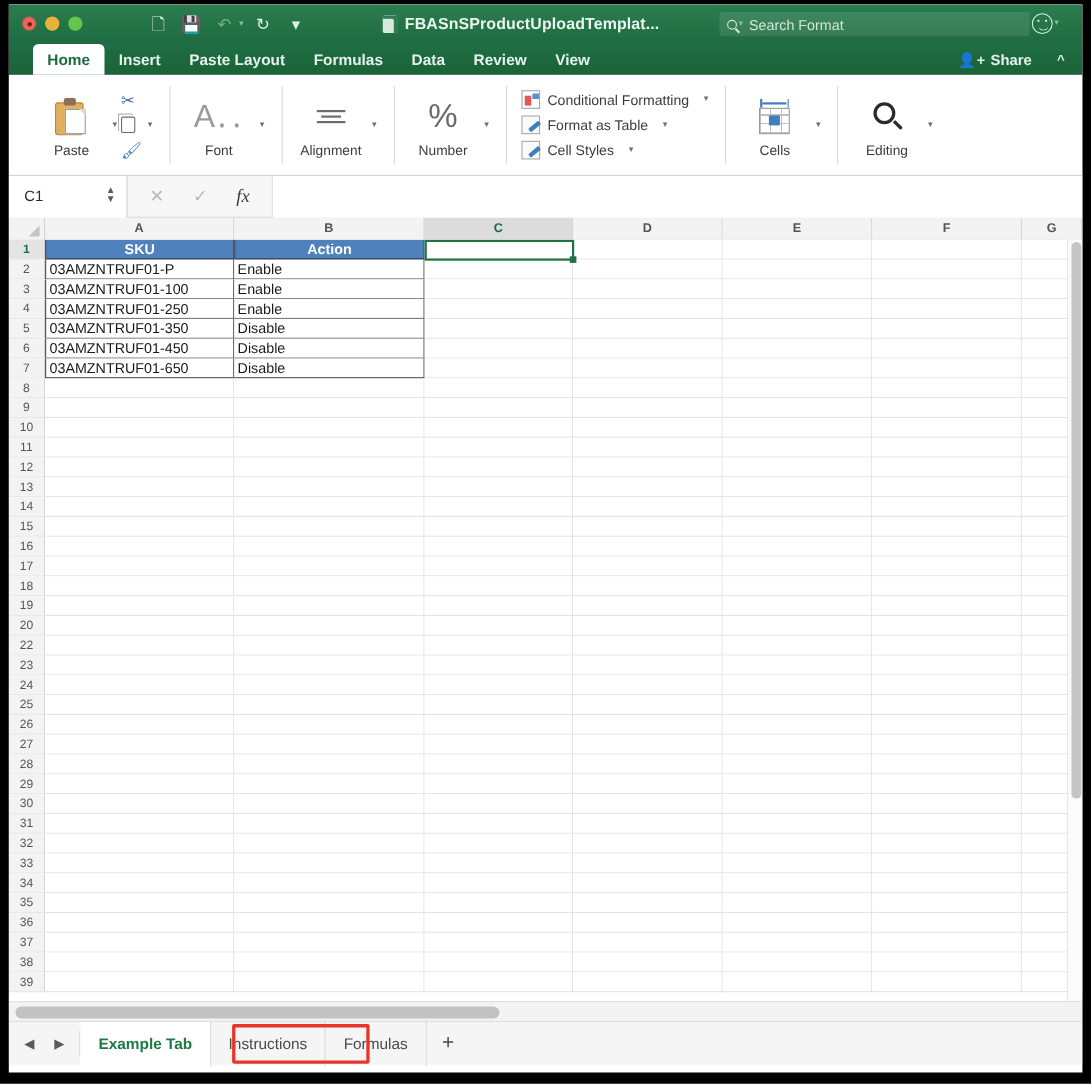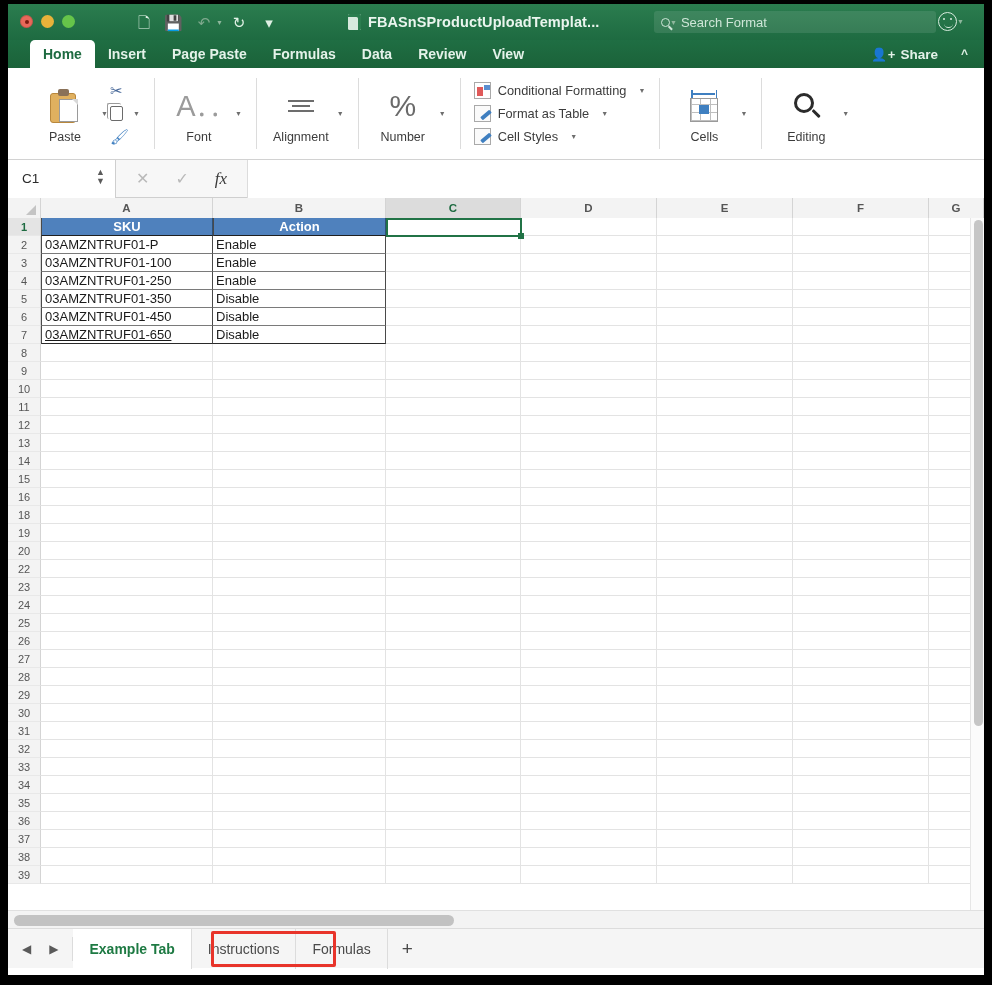--- a/index.html
+++ b/index.html
@@ -281,21 +281,21 @@
 
     <div class="smiley">
       <span class="face"></span>
       <span class="caret-sm">▼</span>
     </div>
   </div>
 
   <div class="ribbon-tabs">
     <div class="rtab active">Home</div>
     <div class="rtab">Insert</div>
-    <div class="rtab">Page Paste</div>
+    <div class="rtab">Paste Layout</div>
     <div class="rtab">Formulas</div>
     <div class="rtab">Data</div>
     <div class="rtab">Review</div>
     <div class="rtab">View</div>
     <div class="share">
       <span class="share-ico">👤+</span>
       <span>Share</span>
     </div>
     <div class="collapse">^</div>
   </div>
@@ -518,21 +518,21 @@
             <div class="cell data leftedge" style="width: 172px;">03AMZNTRUF01-450</div>
             <div class="cell data" style="width: 173px;">Disable</div>
             <div class="cell" style="width: 135px;"></div>
             <div class="cell" style="width: 136px;"></div>
             <div class="cell" style="width: 136px;"></div>
             <div class="cell" style="width: 136px;"></div>
             <div class="cell" style="width: 55px;"></div>
           </div>
           <div class="row">
             <div class="rh">7</div>
-            <div class="cell data leftedge lastdata" style="width: 172px; text-decoration: underline;">03AMZNTRUF01-650</div>
+            <div class="cell data leftedge lastdata" style="width: 172px;">03AMZNTRUF01-650</div>
             <div class="cell data lastdata" style="width: 173px;">Disable</div>
             <div class="cell" style="width: 135px;"></div>
             <div class="cell" style="width: 136px;"></div>
             <div class="cell" style="width: 136px;"></div>
             <div class="cell" style="width: 136px;"></div>
             <div class="cell" style="width: 55px;"></div>
           </div>
           <div class="row">
             <div class="rh">8</div>
             <div class="cell" style="width: 172px;"></div>
@@ -608,20 +608,30 @@
             <div class="cell" style="width: 172px;"></div>
             <div class="cell" style="width: 173px;"></div>
             <div class="cell" style="width: 135px;"></div>
             <div class="cell" style="width: 136px;"></div>
             <div class="cell" style="width: 136px;"></div>
             <div class="cell" style="width: 136px;"></div>
             <div class="cell" style="width: 55px;"></div>
           </div>
           <div class="row">
             <div class="rh">16</div>
+            <div class="cell" style="width: 172px;"></div>
+            <div class="cell" style="width: 173px;"></div>
+            <div class="cell" style="width: 135px;"></div>
+            <div class="cell" style="width: 136px;"></div>
+            <div class="cell" style="width: 136px;"></div>
+            <div class="cell" style="width: 136px;"></div>
+            <div class="cell" style="width: 55px;"></div>
+          </div>
+          <div class="row">
+            <div class="rh">17</div>
             <div class="cell" style="width: 172px;"></div>
             <div class="cell" style="width: 173px;"></div>
             <div class="cell" style="width: 135px;"></div>
             <div class="cell" style="width: 136px;"></div>
             <div class="cell" style="width: 136px;"></div>
             <div class="cell" style="width: 136px;"></div>
             <div class="cell" style="width: 55px;"></div>
           </div>
           <div class="row">
             <div class="rh">18</div>

